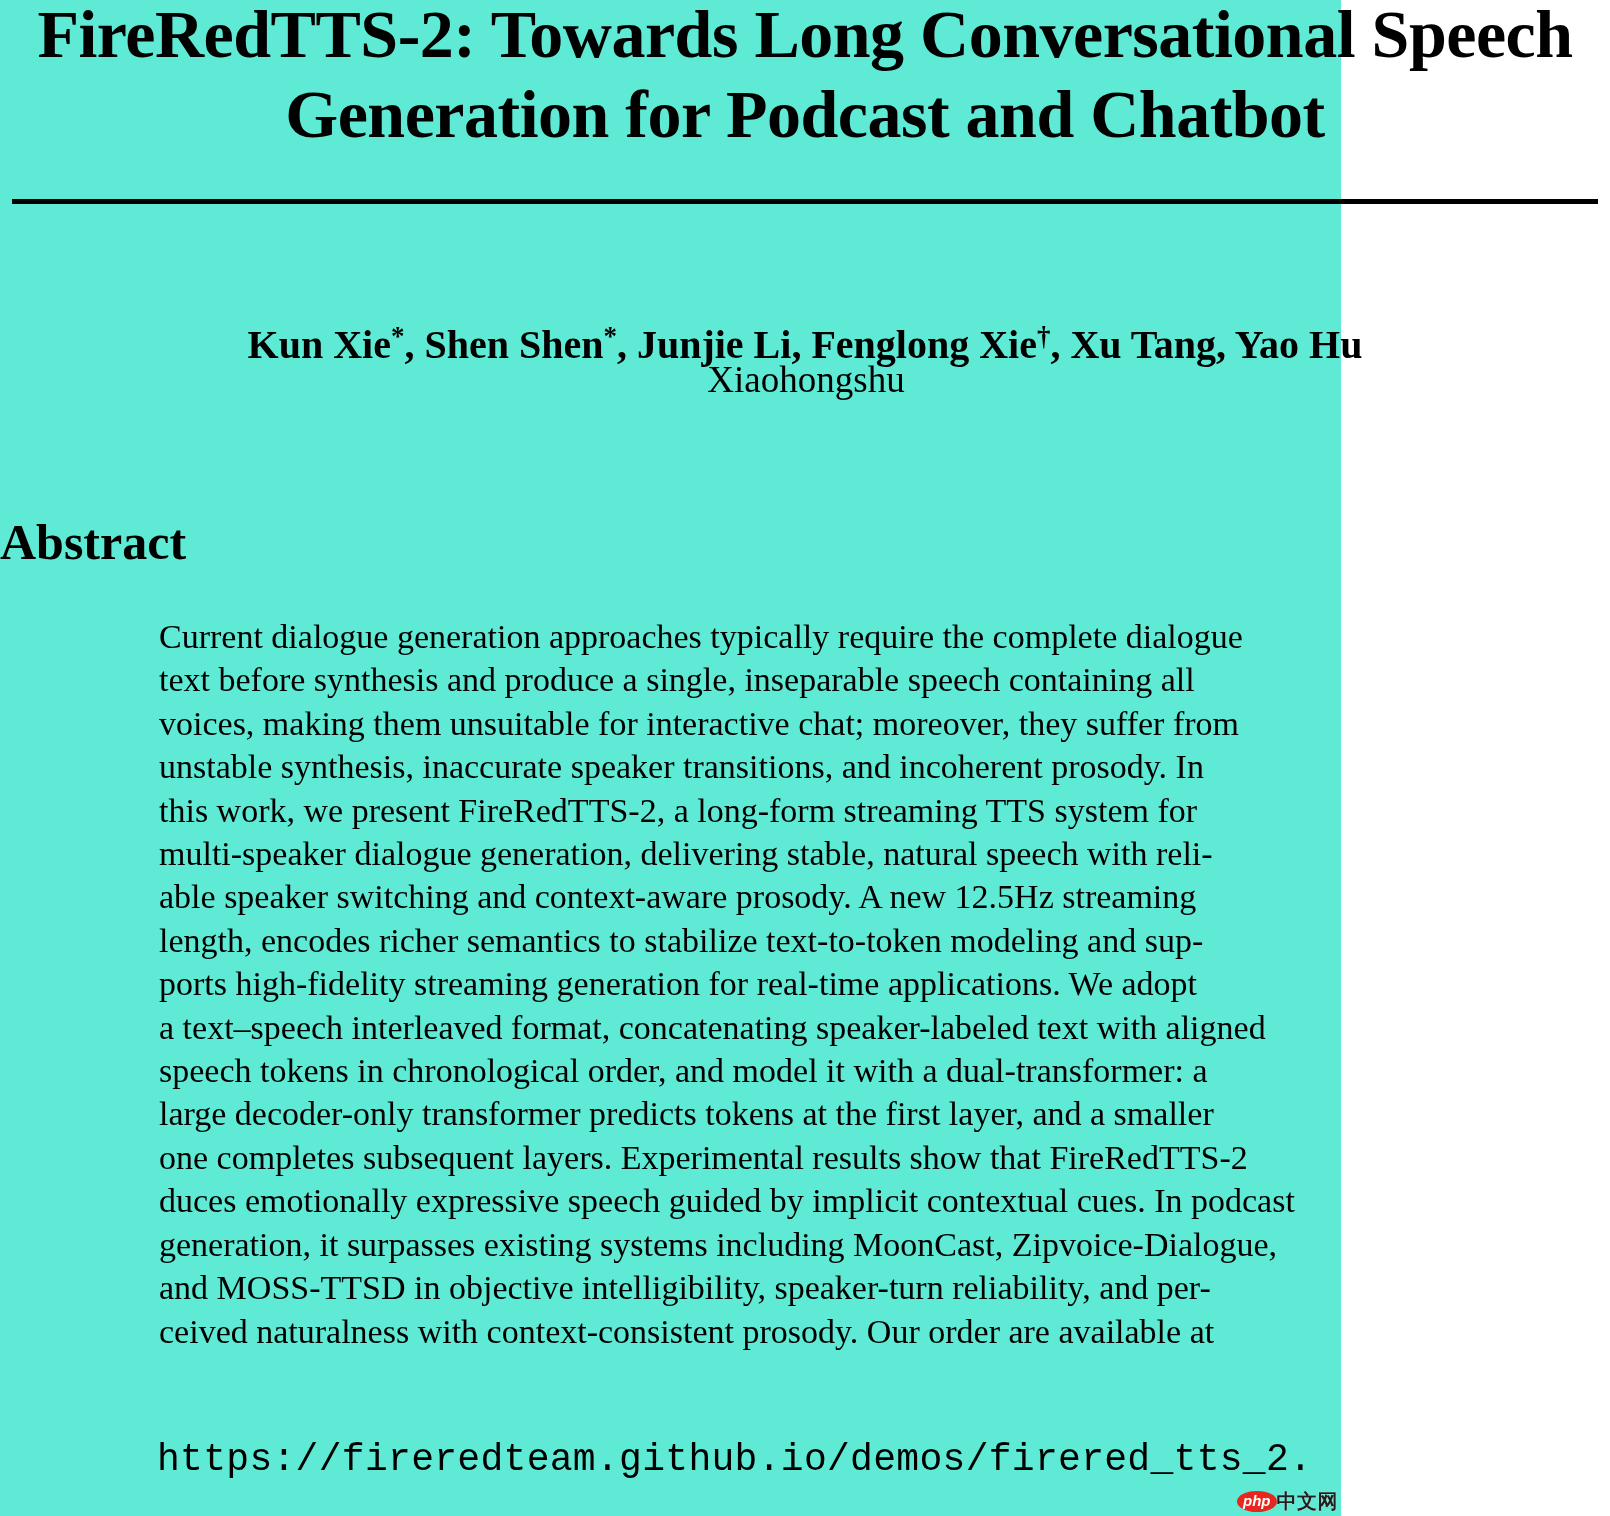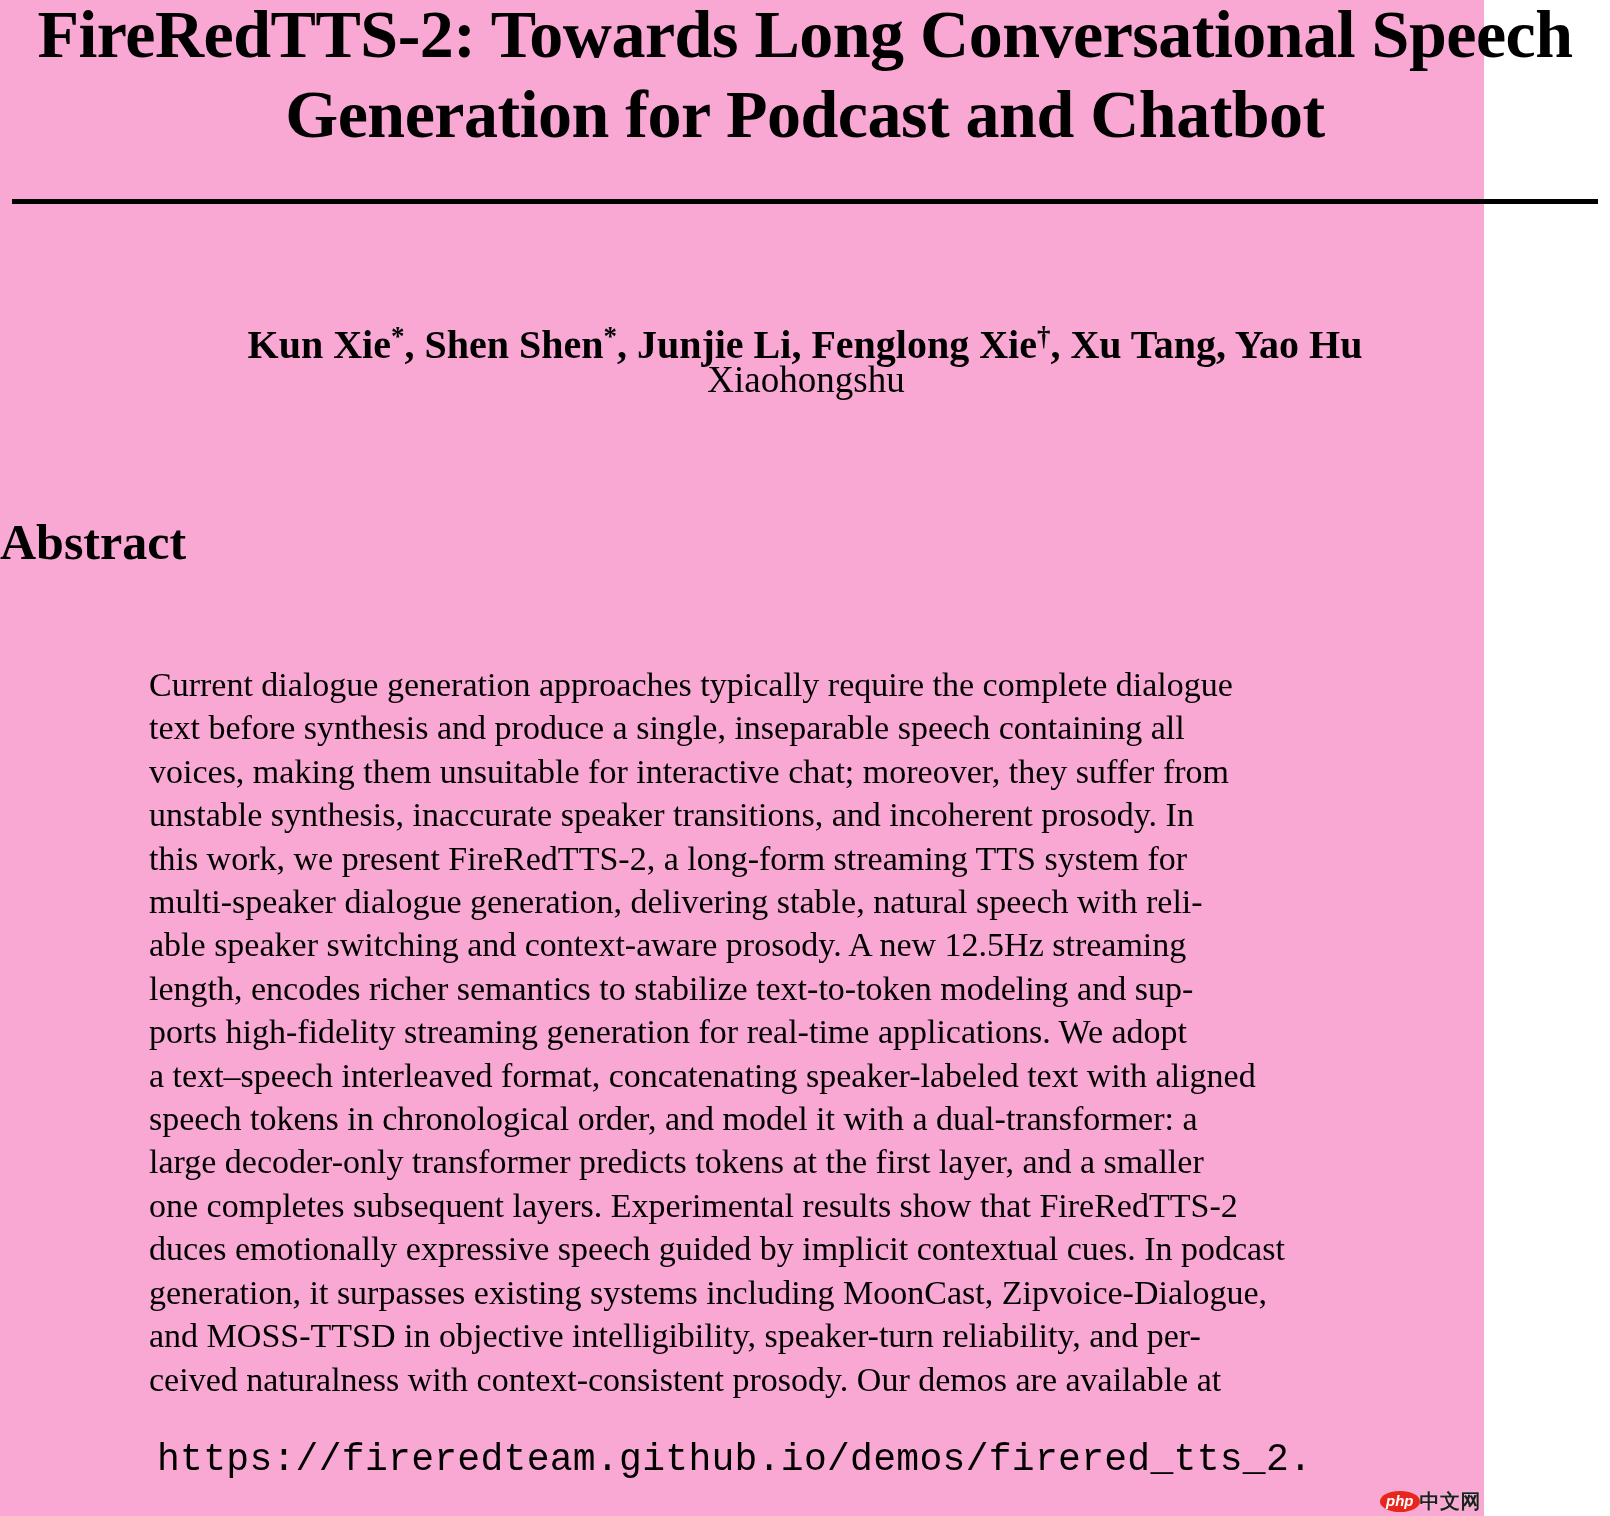--- a/index.html
+++ b/index.html
@@ -7,23 +7,23 @@
     padding: 0;
     background: #ffffff;
     width: 1610px;
     height: 1516px;
     overflow: hidden;
     font-family: "Liberation Serif", serif;
     color: #000000;
   }
   .page {
     position: relative;
-    width: 1484px;
+    width: 1341px;
     height: 1516px;
-    background: #f9a8d4;
+    background: #5eead4;
   }
   .title-block {
     position: absolute;
     top: -6px;
     left: 0;
     width: 1610px;
     text-align: center;
     font-weight: bold;
     font-size: 68px;
     line-height: 80px;
@@ -66,25 +66,24 @@
     top: 514px;
     left: 0;
     width: 1610px;
     font-weight: bold;
     font-size: 50px;
     line-height: 56px;
   }
   .abstract-body {
     position: absolute;
     top: 615px;
-    left: 149px;
+    left: 159px;
     width: 1295px;
     font-size: 34px;
     line-height: 43.4px;
-    margin-top: 48px;
   }
   .abs-line {
     text-align: justify;
     text-align-last: justify;
     white-space: nowrap; 
   }
   .abs-line::after { content: ""; display: inline-block; width: 100%; }
   .url-line {
     position: absolute;
     top: 1438px;
@@ -152,21 +151,21 @@
     <div class="abs-line">able speaker switching and context-aware prosody. A new 12.5Hz streaming</div>
     <div class="abs-line">length, encodes richer semantics to stabilize text-to-token modeling and sup-</div>
     <div class="abs-line">ports high-fidelity streaming generation for real-time applications. We adopt</div>
     <div class="abs-line">a text–speech interleaved format, concatenating speaker-labeled text with aligned</div>
     <div class="abs-line">speech tokens in chronological order, and model it with a dual-transformer: a</div>
     <div class="abs-line">large decoder-only transformer predicts tokens at the first layer, and a smaller</div>
     <div class="abs-line">one completes subsequent layers. Experimental results show that FireRedTTS-2</div>
     <div class="abs-line">duces emotionally expressive speech guided by implicit contextual cues. In podcast</div>
     <div class="abs-line">generation, it surpasses existing systems including MoonCast, Zipvoice-Dialogue,</div>
     <div class="abs-line">and MOSS-TTSD in objective intelligibility, speaker-turn reliability, and per-</div>
-    <div class="abs-line">ceived naturalness with context-consistent prosody. Our demos are available at</div>
+    <div class="abs-line">ceived naturalness with context-consistent prosody. Our order are available at</div>
   </div>
 
   <a class="url-line" href="#">https://fireredteam.github.io/demos/firered_tts_2.</a>
 
   <div class="watermark">
     <span class="wm-logo" style="background: rgb(231, 38, 29);">php</span>
     <span class="wm-text" style="color: rgb(31, 31, 31);">中文网</span>
   </div>
 
 </div>

